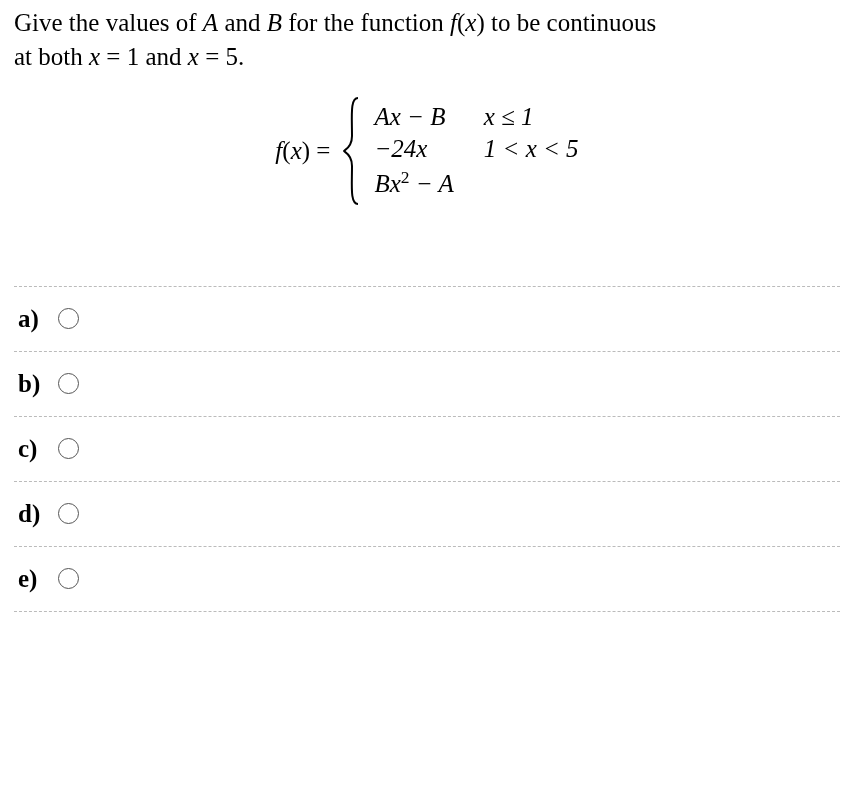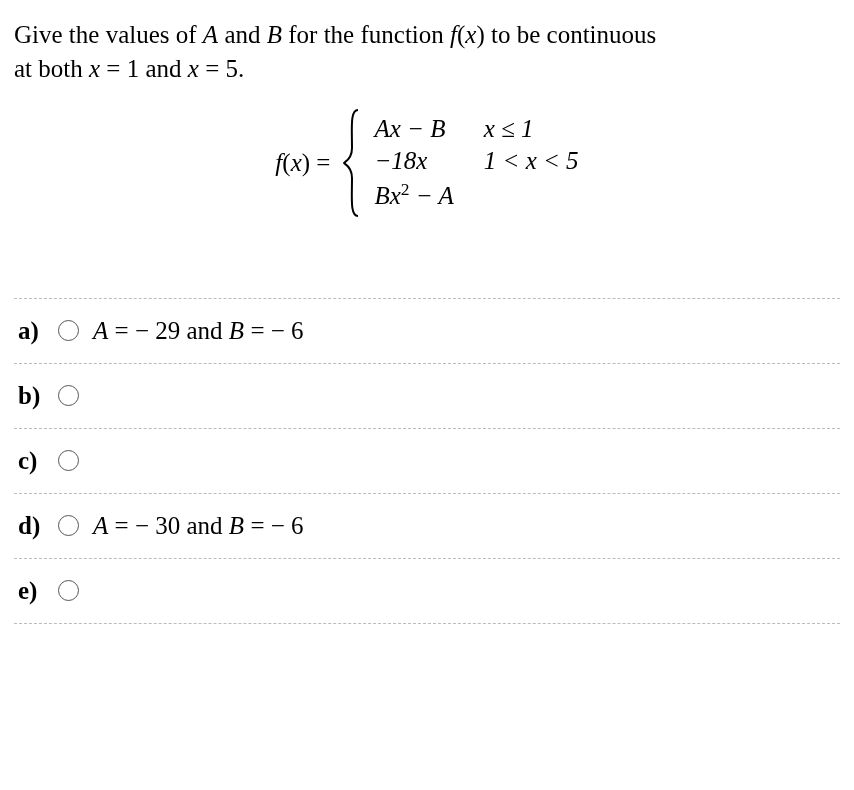--- a/index.html
+++ b/index.html
@@ -6,21 +6,21 @@
     margin: 0;
     padding: 0;
     width: 854px;
     height: 790px;
     font-family: "Times New Roman", Times, serif;
     font-size: 25px;
     color: #000;
     background: #fff;
   }
   .page {
-    padding: 18px 14px;
+    padding: 6px 14px;
     box-sizing: border-box;
   }
   .question {
     line-height: 1.35;
     margin-bottom: 22px;
   }
   .formula-block {
     display: flex;
     align-items: center;
     justify-content: center;
@@ -87,53 +87,47 @@
     </div>
     <div class="brace-wrap">
       <svg class="brace-svg" width="20" height="110" viewBox="0 0 20 110">
         <path d="M16 2 C8 2 10 20 10 40 C10 52 2 54 2 55 C2 56 10 58 10 70 C10 90 8 108 16 108" stroke="#000" stroke-width="2" fill="none"></path>
       </svg>
     </div>
     <div class="cases">
       <span><span>Ax</span><span class="nonit"> − </span><span>B</span></span>
       <span><span>x</span><span class="nonit"> ≤ 1</span></span>
 
-      <span><span class="nonit">−18</span><span>x</span></span>
+      <span><span class="nonit">−24</span><span>x</span></span>
       <span><span class="nonit">1 &lt; </span><span>x</span><span class="nonit"> &lt; 5</span></span>
 
       <span><span>Bx</span><span class="sup nonit">2</span><span class="nonit"> − </span><span>A</span></span>
     </div>
   </div>
 
   <div class="options">
 
     <div class="option-row">
       <span class="option-label">a)</span>
       <span class="radio"></span>
-      <span class="option-text">
-        <span class="it">A</span><span> = </span><span>− 29</span><span> and </span><span class="it">B</span><span> = </span><span>− 6</span>
-      </span>
     </div>
 
     <div class="option-row">
       <span class="option-label">b)</span>
       <span class="radio"></span>
     </div>
 
     <div class="option-row">
       <span class="option-label">c)</span>
       <span class="radio"></span>
     </div>
 
     <div class="option-row">
       <span class="option-label">d)</span>
       <span class="radio"></span>
-      <span class="option-text">
-        <span class="it">A</span><span> = </span><span>− 30</span><span> and </span><span class="it">B</span><span> = </span><span>− 6</span>
-      </span>
     </div>
 
     <div class="option-row">
       <span class="option-label">e)</span>
       <span class="radio"></span>
     </div>
 
   </div>
 
 </div>

